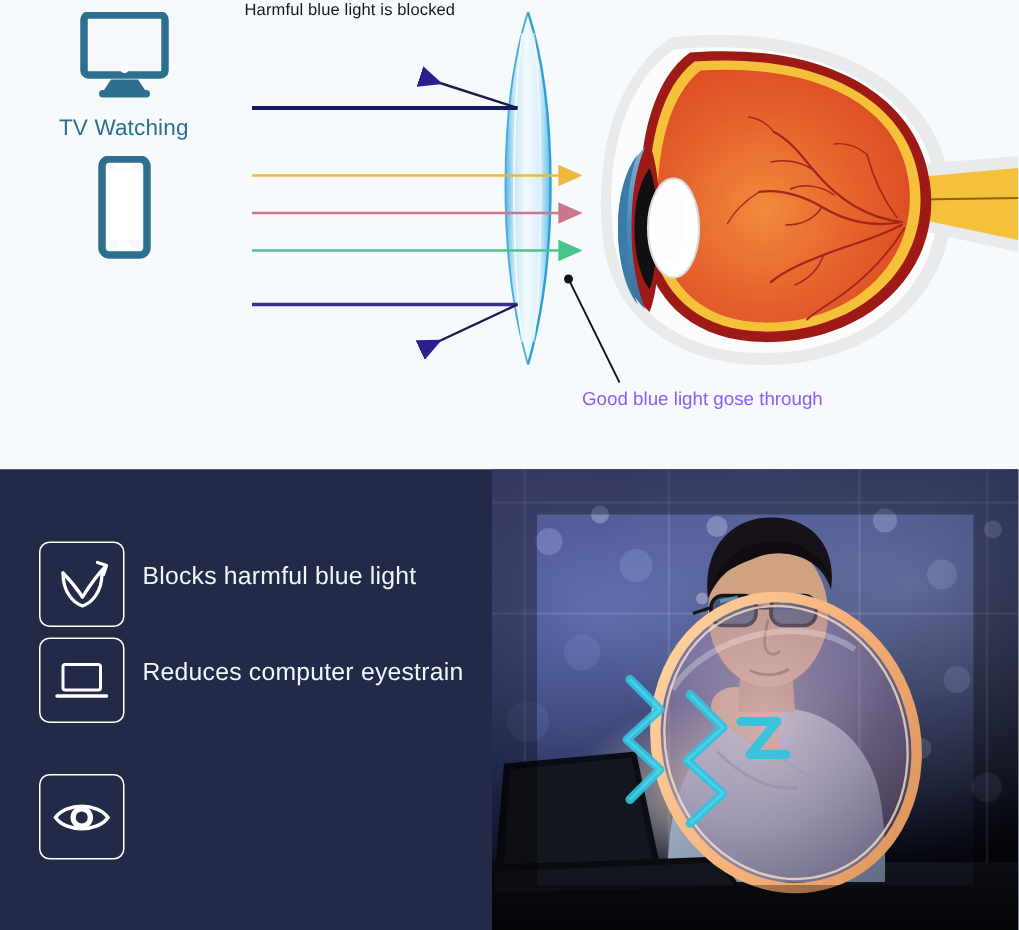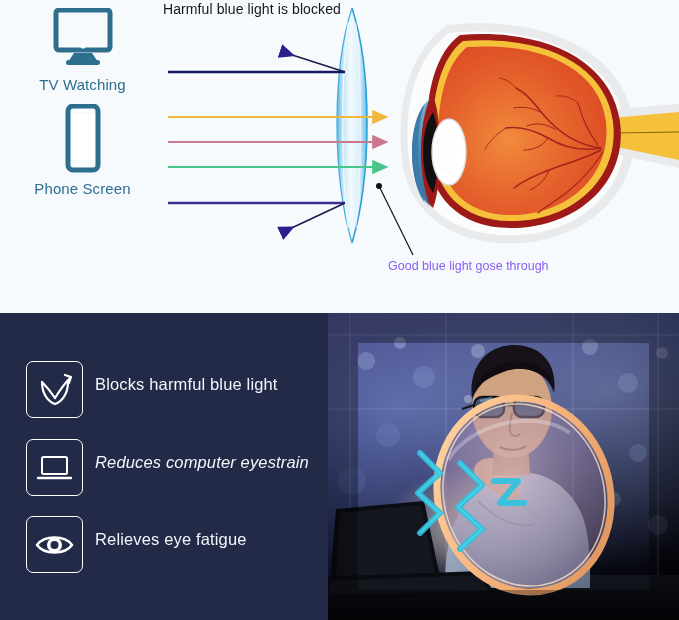--- a/index.html
+++ b/index.html
@@ -11,33 +11,33 @@
 
   .device-col{position:absolute;left:0;top:0;width:165px;height:300px;padding-left:21px;}
   .device{position:absolute;left:0;width:165px;text-align:center;}
   .device .glyph{display:block;margin:0 auto;}
   .device .cap{display:block;margin-top:2px;font-size:15px;color:#2e6f8e;letter-spacing:.1px;}
 
   .dev-tv{top:8px;}
   .dev-phone{top:104px;}
   .dev-laptop{top:204px;}
 
-  .title-harmful{position:absolute;left:163px;top:1px;font-size:14px;color:#15181c;
+  .title-harmful{position:absolute;left:163px;top:1px;font-size:11px;color:#15181c;
        font-family:"Liberation Sans",sans-serif;letter-spacing:.1px;white-space:nowrap;}
 
   .caption-good{position:absolute;left:388px;top:259px;font-size:12.5px;color:#8b5cf6;white-space:nowrap;}
 
   .rays{position:absolute;left:0;top:0;width:679px;height:313px;}
 
   
   .bottom-panel{position:absolute;left:0;top:313px;width:679px;height:307px;background:#222a47;}
   .features{position:absolute;left:0;top:313px;width:328px;height:307px;background:#222a47;}
 
   .feature{position:absolute;left:0;width:284px;height:60px;text-align:center;}
-  .f1{top:48px;} .f2{top:126px;font-style:italic;} .f3{top:203px;}
+  .f1{top:48px;} .f2{top:112px;} .f3{top:203px;}
 
   .f-icon{position:absolute;left:26px;top:0;width:57px;height:57px;
       border:1.6px solid #ffffff;border-radius:7px;box-sizing:border-box;}
   .f-icon svg{position:absolute;left:0;top:0;}
   .f-label{position:absolute;left:95px;top:14px;font-size:16.5px;color:#f3f5fa;white-space:nowrap;letter-spacing:.15px;}
 
   .photo{position:absolute;left:328px;top:313px;width:351px;height:307px;overflow:hidden;background:#05070f;}
   .photo svg{display:block;}
 </style>
 </head>
@@ -67,21 +67,20 @@
 
       <div class="device dev-phone">
         <span class="glyph">
           <svg width="78" height="70" viewBox="0 0 78 70">
             <rect x="24" y="2" width="30" height="64" rx="5" fill="none" stroke="#2e6f8e" stroke-width="5"></rect>
             <rect x="27" y="10" width="24" height="46" fill="#ffffff"></rect>
             <rect x="34" y="5" width="10" height="2.6" rx="1.3" fill="#ffffff"></rect>
             <rect x="35" y="58" width="8" height="5" rx="1.6" fill="#ffffff"></rect>
           </svg>
         </span>
-        <span class="cap">Phone Screen</span>
       </div>
 
     </div>
 
     <svg class="rays" viewBox="0 0 679 313">
       <defs>
         <linearGradient id="lensGrad" x1="0" y1="0" x2="1" y2="0">
           <stop offset="0" stop-color="#4fb4e4"></stop>
           <stop offset="0.18" stop-color="#bfe4f6"></stop>
           <stop offset="0.45" stop-color="#f2fafe"></stop>
@@ -222,21 +221,20 @@
     </div>
 
     <div class="feature f3">
       <div class="f-icon">
         <svg width="55" height="55" viewBox="0 0 55 55">
           <path d="M10 28 C17 18 38 18 45 28 C38 38 17 38 10 28 Z" fill="none" stroke="#ffffff" stroke-width="2.4"></path>
           <circle cx="27.5" cy="28" r="7.5" fill="#ffffff"></circle>
           <circle cx="27.5" cy="28" r="4" fill="#222a47"></circle>
         </svg>
       </div>
-      <div class="f-label">Relieves eye fatigue</div>
     </div>
   </div>
 
   <div class="photo">
     <svg width="351" height="307" viewBox="0 0 351 307">
       <defs>
         <linearGradient id="nightSky" x1="0" y1="0" x2="0.4" y2="1">
           <stop offset="0" stop-color="#3b3c7a"></stop>
           <stop offset="0.35" stop-color="#26306a"></stop>
           <stop offset="0.7" stop-color="#141a3c"></stop>

